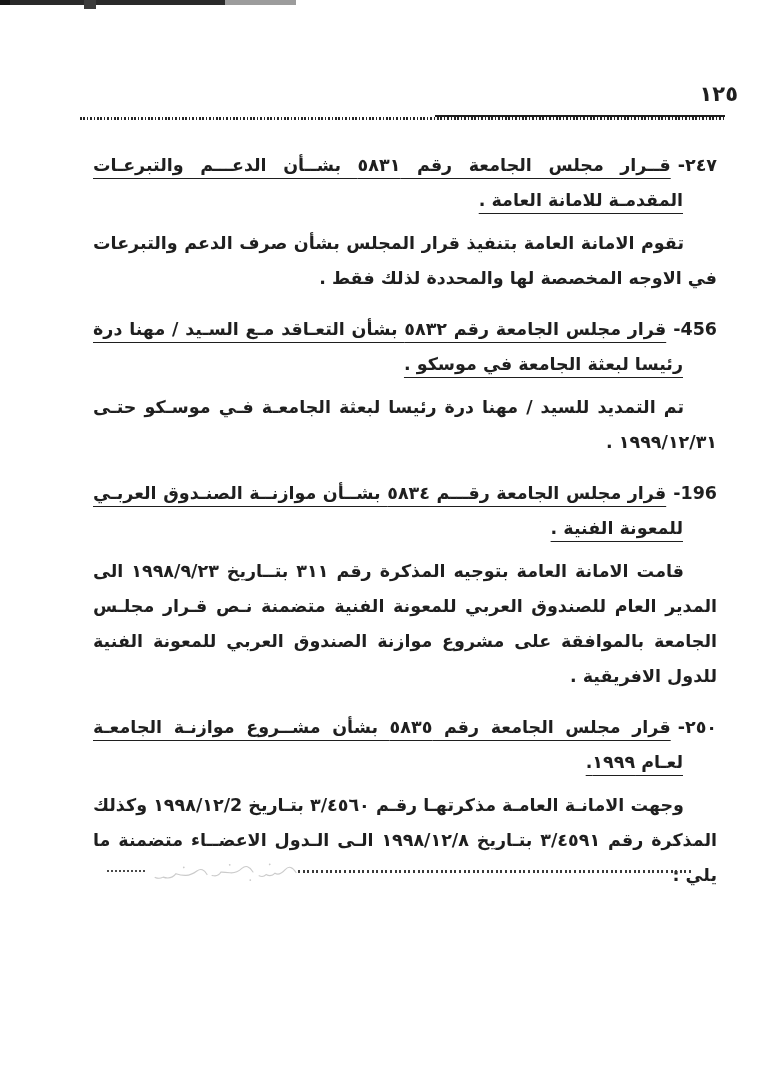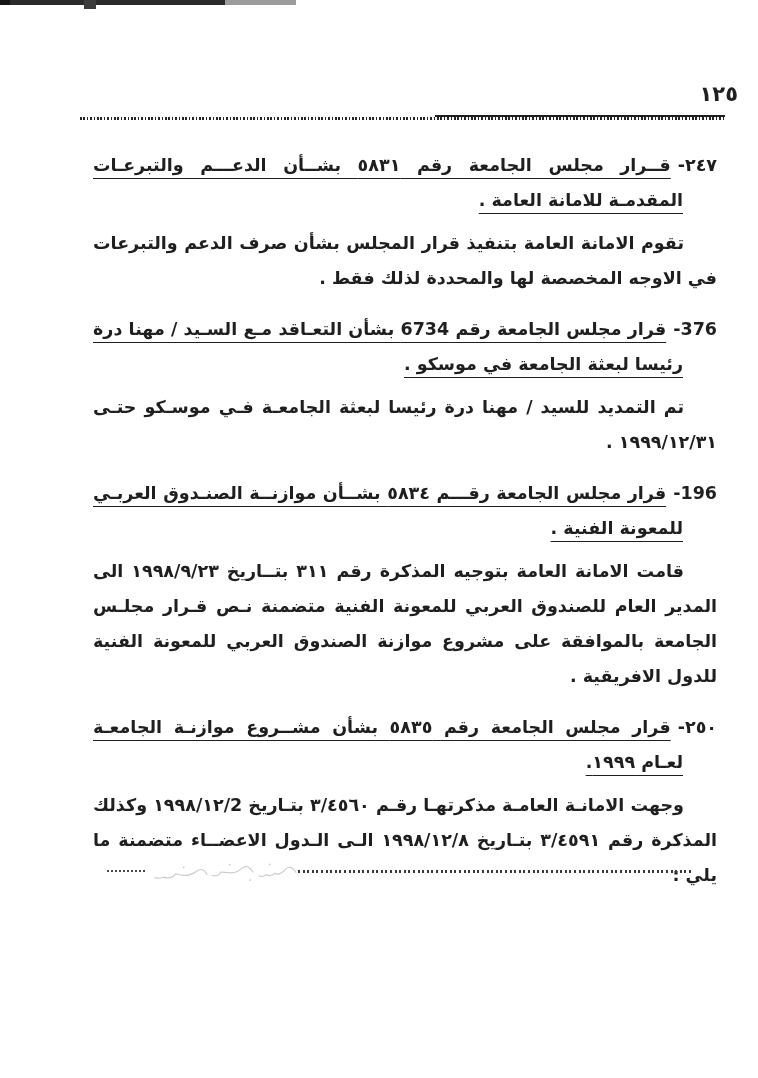--- a/index.html
+++ b/index.html
@@ -100,21 +100,21 @@
 </div>
 
 <main class="content">
 
   <section class="item">
     <h2 class="item-heading"><span class="item-number">٢٤٧-</span><span class="item-title">قــرار مجلس الجامعة رقم ٥٨٣١ بشــأن الدعـــم والتبرعـات المقدمـة للامانة العامة .</span></h2>
     <p class="item-body">تقوم الامانة العامة بتنفيذ قرار المجلس بشأن صرف الدعم والتبرعات في الاوجه المخصصة لها والمحددة لذلك فقط .</p>
   </section>
 
   <section class="item">
-    <h2 class="item-heading"><span class="item-number">376-</span><span class="item-title">قرار مجلس الجامعة رقم 6734 بشأن التعـاقد مـع السـيد / مهنا درة رئيسا لبعثة الجامعة في موسكو .</span></h2>
+    <h2 class="item-heading"><span class="item-number">456-</span><span class="item-title">قرار مجلس الجامعة رقم ٥٨٣٢ بشأن التعـاقد مـع السـيد / مهنا درة رئيسا لبعثة الجامعة في موسكو .</span></h2>
     <p class="item-body">تم التمديد للسيد / مهنا درة رئيسا لبعثة الجامعـة فـي موسـكو حتـى ١٩٩٩/١٢/٣١ .</p>
   </section>
 
   <section class="item">
     <h2 class="item-heading"><span class="item-number">196-</span><span class="item-title">قرار مجلس الجامعة رقـــم ٥٨٣٤ بشــأن موازنــة الصنـدوق العربـي للمعونة الفنية .</span></h2>
     <p class="item-body">قامت الامانة العامة بتوجيه المذكرة رقم ٣١١ بتــاريخ ١٩٩٨/٩/٢٣ الى المدير العام للصندوق العربي للمعونة الفنية متضمنة نـص قـرار مجلـس الجامعة بالموافقة على مشروع موازنة الصندوق العربي للمعونة الفنية للدول الافريقية .</p>
   </section>
 
   <section class="item">
     <h2 class="item-heading"><span class="item-number">٢٥٠-</span><span class="item-title">قرار مجلس الجامعة رقم ٥٨٣٥ بشأن مشــروع موازنـة الجامعـة لعـام ١٩٩٩.</span></h2>

